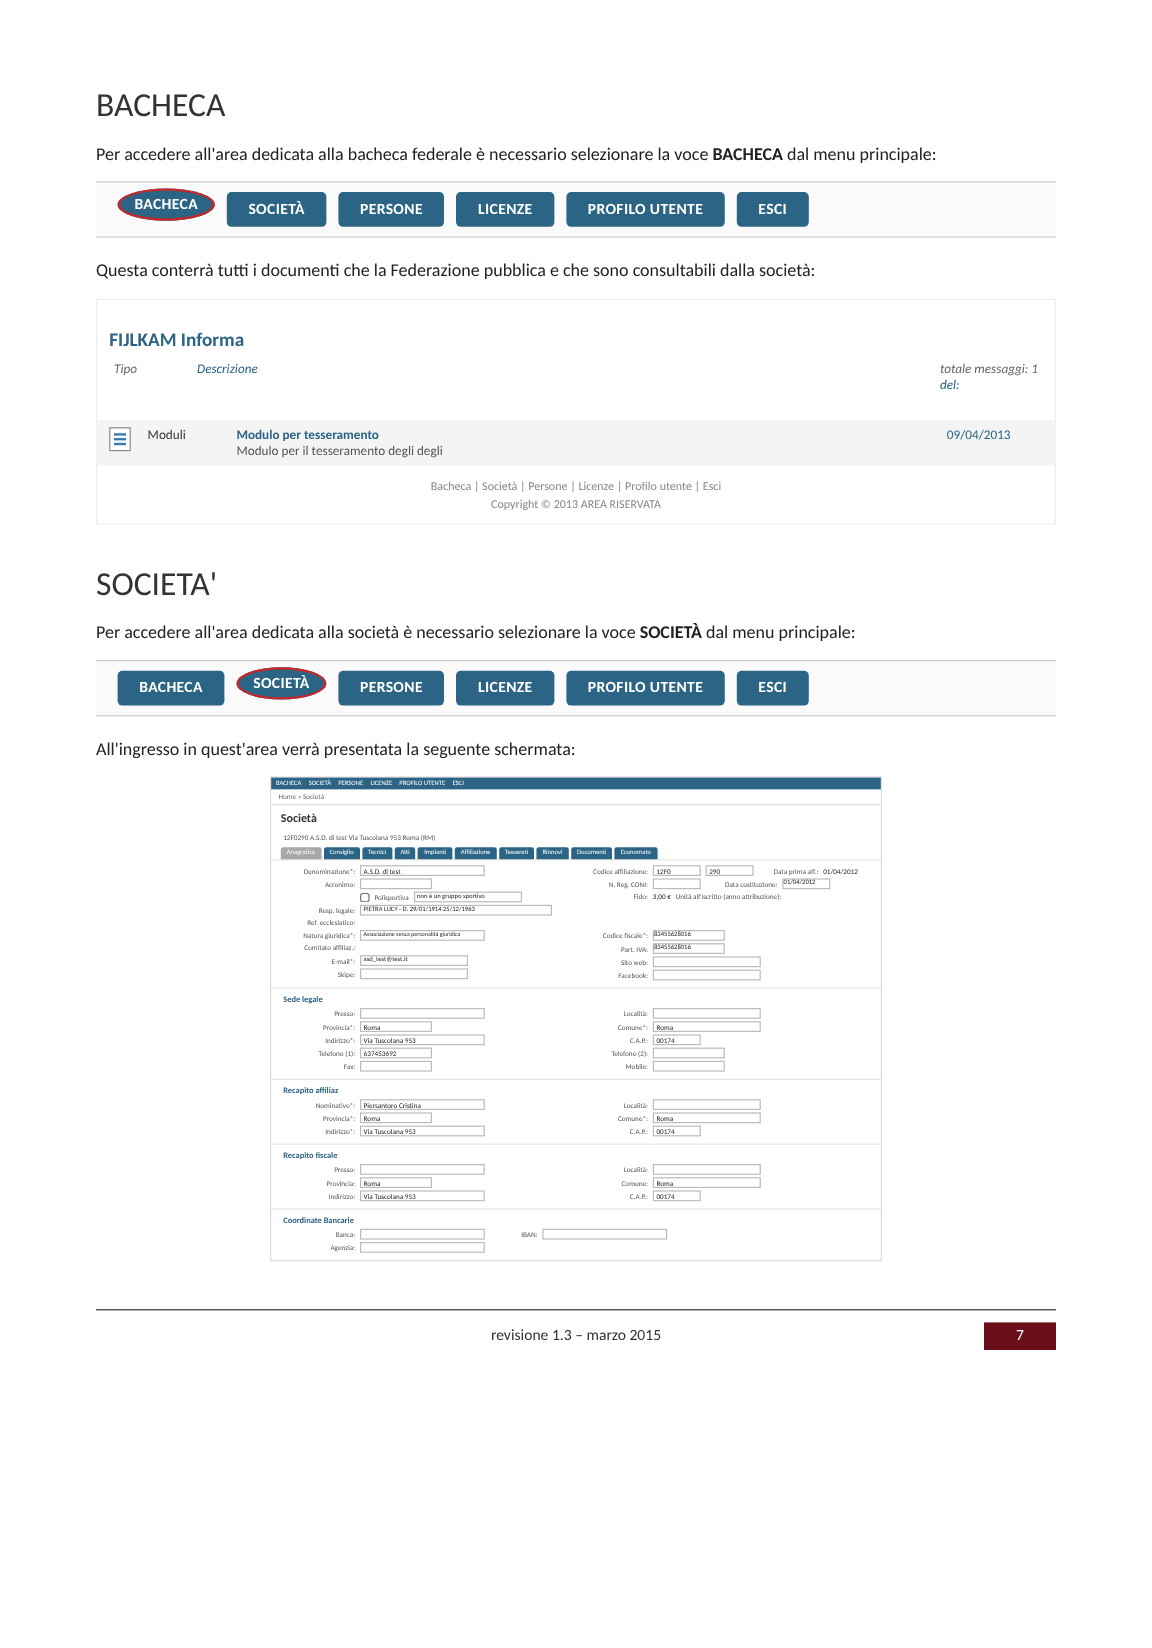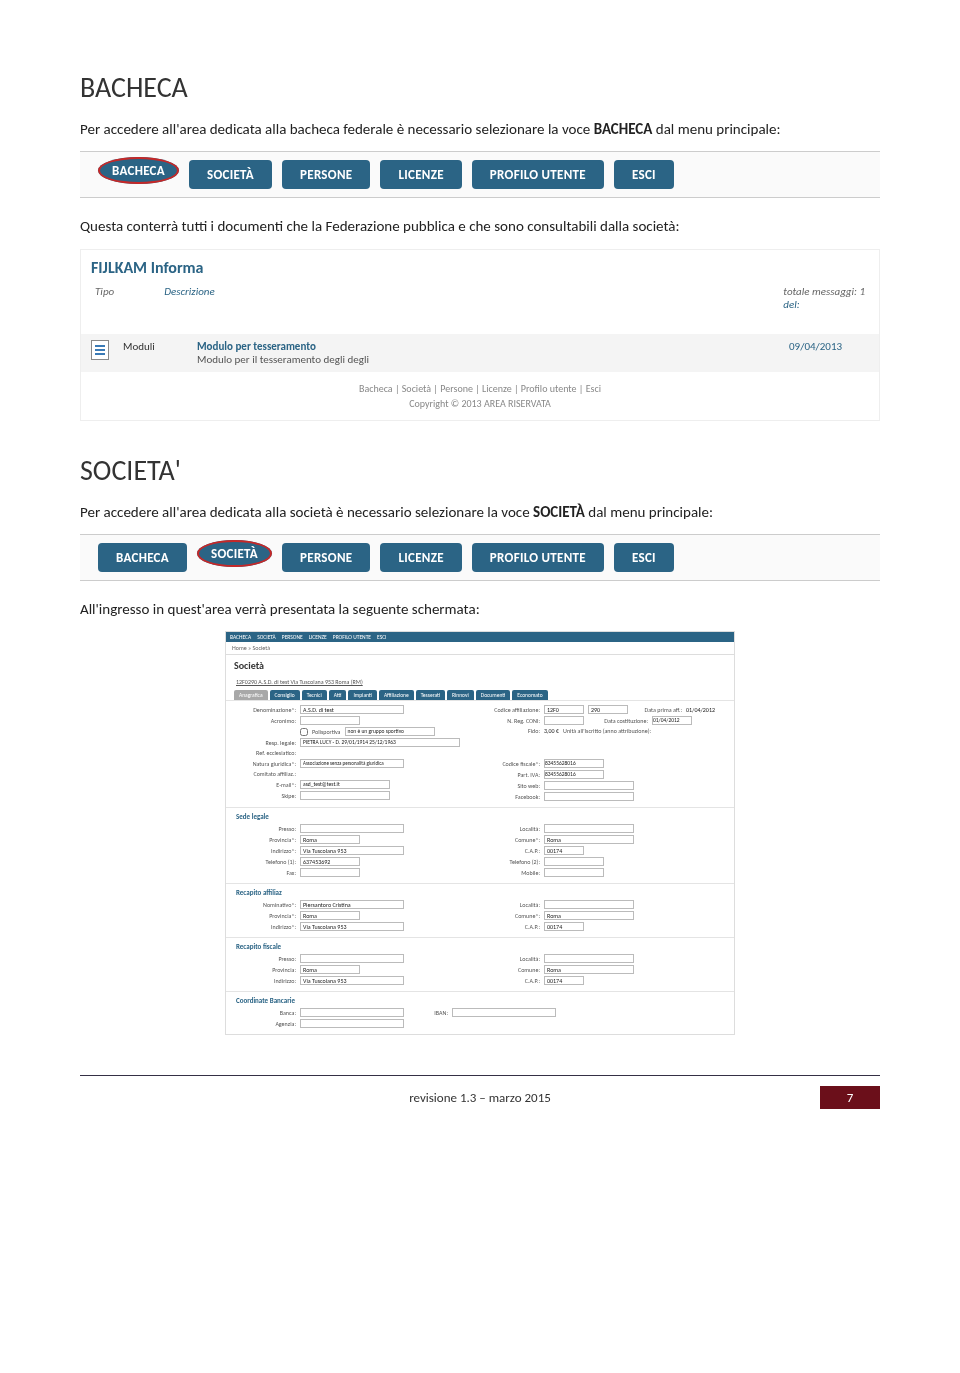--- a/index.html
+++ b/index.html
@@ -8,42 +8,42 @@
   .heading { font-size: 28px; color: #333; margin-bottom: 14px; font-weight: normal; }
   .para { font-size: 15px; line-height: 1.35; margin-bottom: 12px; }
   .bold { font-weight: bold; }
   .navbar { background: #fafafa; border-top: 1px solid #ccc; border-bottom: 1px solid #ccc; padding: 8px 18px; display: flex; gap: 10px; margin: 8px 0 18px 0; }
   .nav-btn { background: #2b6485; color: #fff; padding: 7px 18px; border-radius: 4px; font-size: 13px; font-weight: bold; letter-spacing: 0.3px; }
   .circle-red { border: 2px solid #c62828; border-radius: 50%; padding: 4px 12px; }
   .circle-wrap { position: relative; display: inline-block; }
 
   
   .panel { border: 1px solid #eee; background: #fff; margin-bottom: 8px; }
-  .panel-title { color: #2b6485; font-weight: bold; font-size: 16px; padding: 8px 10px 4px 10px; }
+  .panel-title { color: #2b6485; font-weight: bold; font-size: 16px; padding: 8px 10px 4px 10px; margin-top: 16px; }
   .panel-head { display: flex; justify-content: space-between; font-size: 11px; color: #666; font-style: italic; padding: 4px 14px; }
   .panel-head .left { display: flex; gap: 50px; }
   .panel-row { background: #f4f4f4; display: flex; gap: 14px; align-items: flex-start; padding: 6px 10px; font-size: 11px; margin-top: 19px; }
   .doc-icon { width: 18px; height: 20px; border: 1px solid #888; background: #fff; position: relative; }
   .doc-icon::after { content: ''; position: absolute; width: 10px; height: 2px; background: #3a7ab5; top: 4px; left: 3px; box-shadow: 0 4px 0 #3a7ab5, 0 8px 0 #3a7ab5; }
   .panel-row .col1 { width: 60px; color: #333; }
   .panel-row .col2 { flex: 1; }
   .panel-row .col2 .t { color: #2b6485; font-weight: bold; }
   .panel-row .col2 .s { color: #555; }
   .panel-row .col3 { width: 80px; color: #2b6485; }
   .panel-footer { text-align: center; font-size: 10px; color: #888; padding: 10px 0; }
   .panel-footer .links span { margin: 0 2px; }
   .panel-footer .copy { margin-top: 2px; }
 
   
   .form-shot { width: 510px; margin: 8px auto 20px auto; border: 1px solid #ddd; font-size: 6.5px; }
   .form-top { background: #2b6485; height: 10px; display: flex; align-items: center; padding: 0 4px; gap: 6px; }
   .form-top span { color: #fff; font-size: 5.5px; }
   .form-crumb { background: #fff; padding: 2px 6px; font-size: 6px; color: #666; border-bottom: 1px solid #ddd; }
   .fs-title { font-size: 10px; font-weight: bold; padding: 4px 8px; color: #333; }
-  .fs-sub { padding: 2px 10px 4px 10px; font-size: 6px; color: #555; text-decoration: underline; }
+  .fs-sub { padding: 2px 10px 4px 10px; font-size: 6px; color: #555; }
   .fs-tabs { display: flex; gap: 2px; padding: 0 8px; }
   .fs-tab { background: #2b6485; color: #fff; font-size: 5.5px; padding: 2px 5px; border-radius: 2px 2px 0 0; }
   .fs-tab.alt { background: #a8a8a8; }
   .fs-sec { padding: 4px 10px; border-top: 1px solid #e4e4e4; }
   .fs-sec h6 { font-size: 7px; font-weight: bold; color: #2b6485; margin-bottom: 3px; }
   .fs-row { display: flex; gap: 4px; align-items: center; margin-bottom: 2px; }
   .fs-lbl { font-size: 6px; color: #555; text-align: right; min-width: 60px; }
   .fs-in { border: 1px solid #bbb; height: 9px; background: #fff; flex: 0 0 auto; }
   .w40 { width: 40px; } .w60 { width: 60px; } .w90 { width: 90px; } .w120 { width: 104px; } .w160 { width: 160px; }
   .fs-half { display: flex; }

